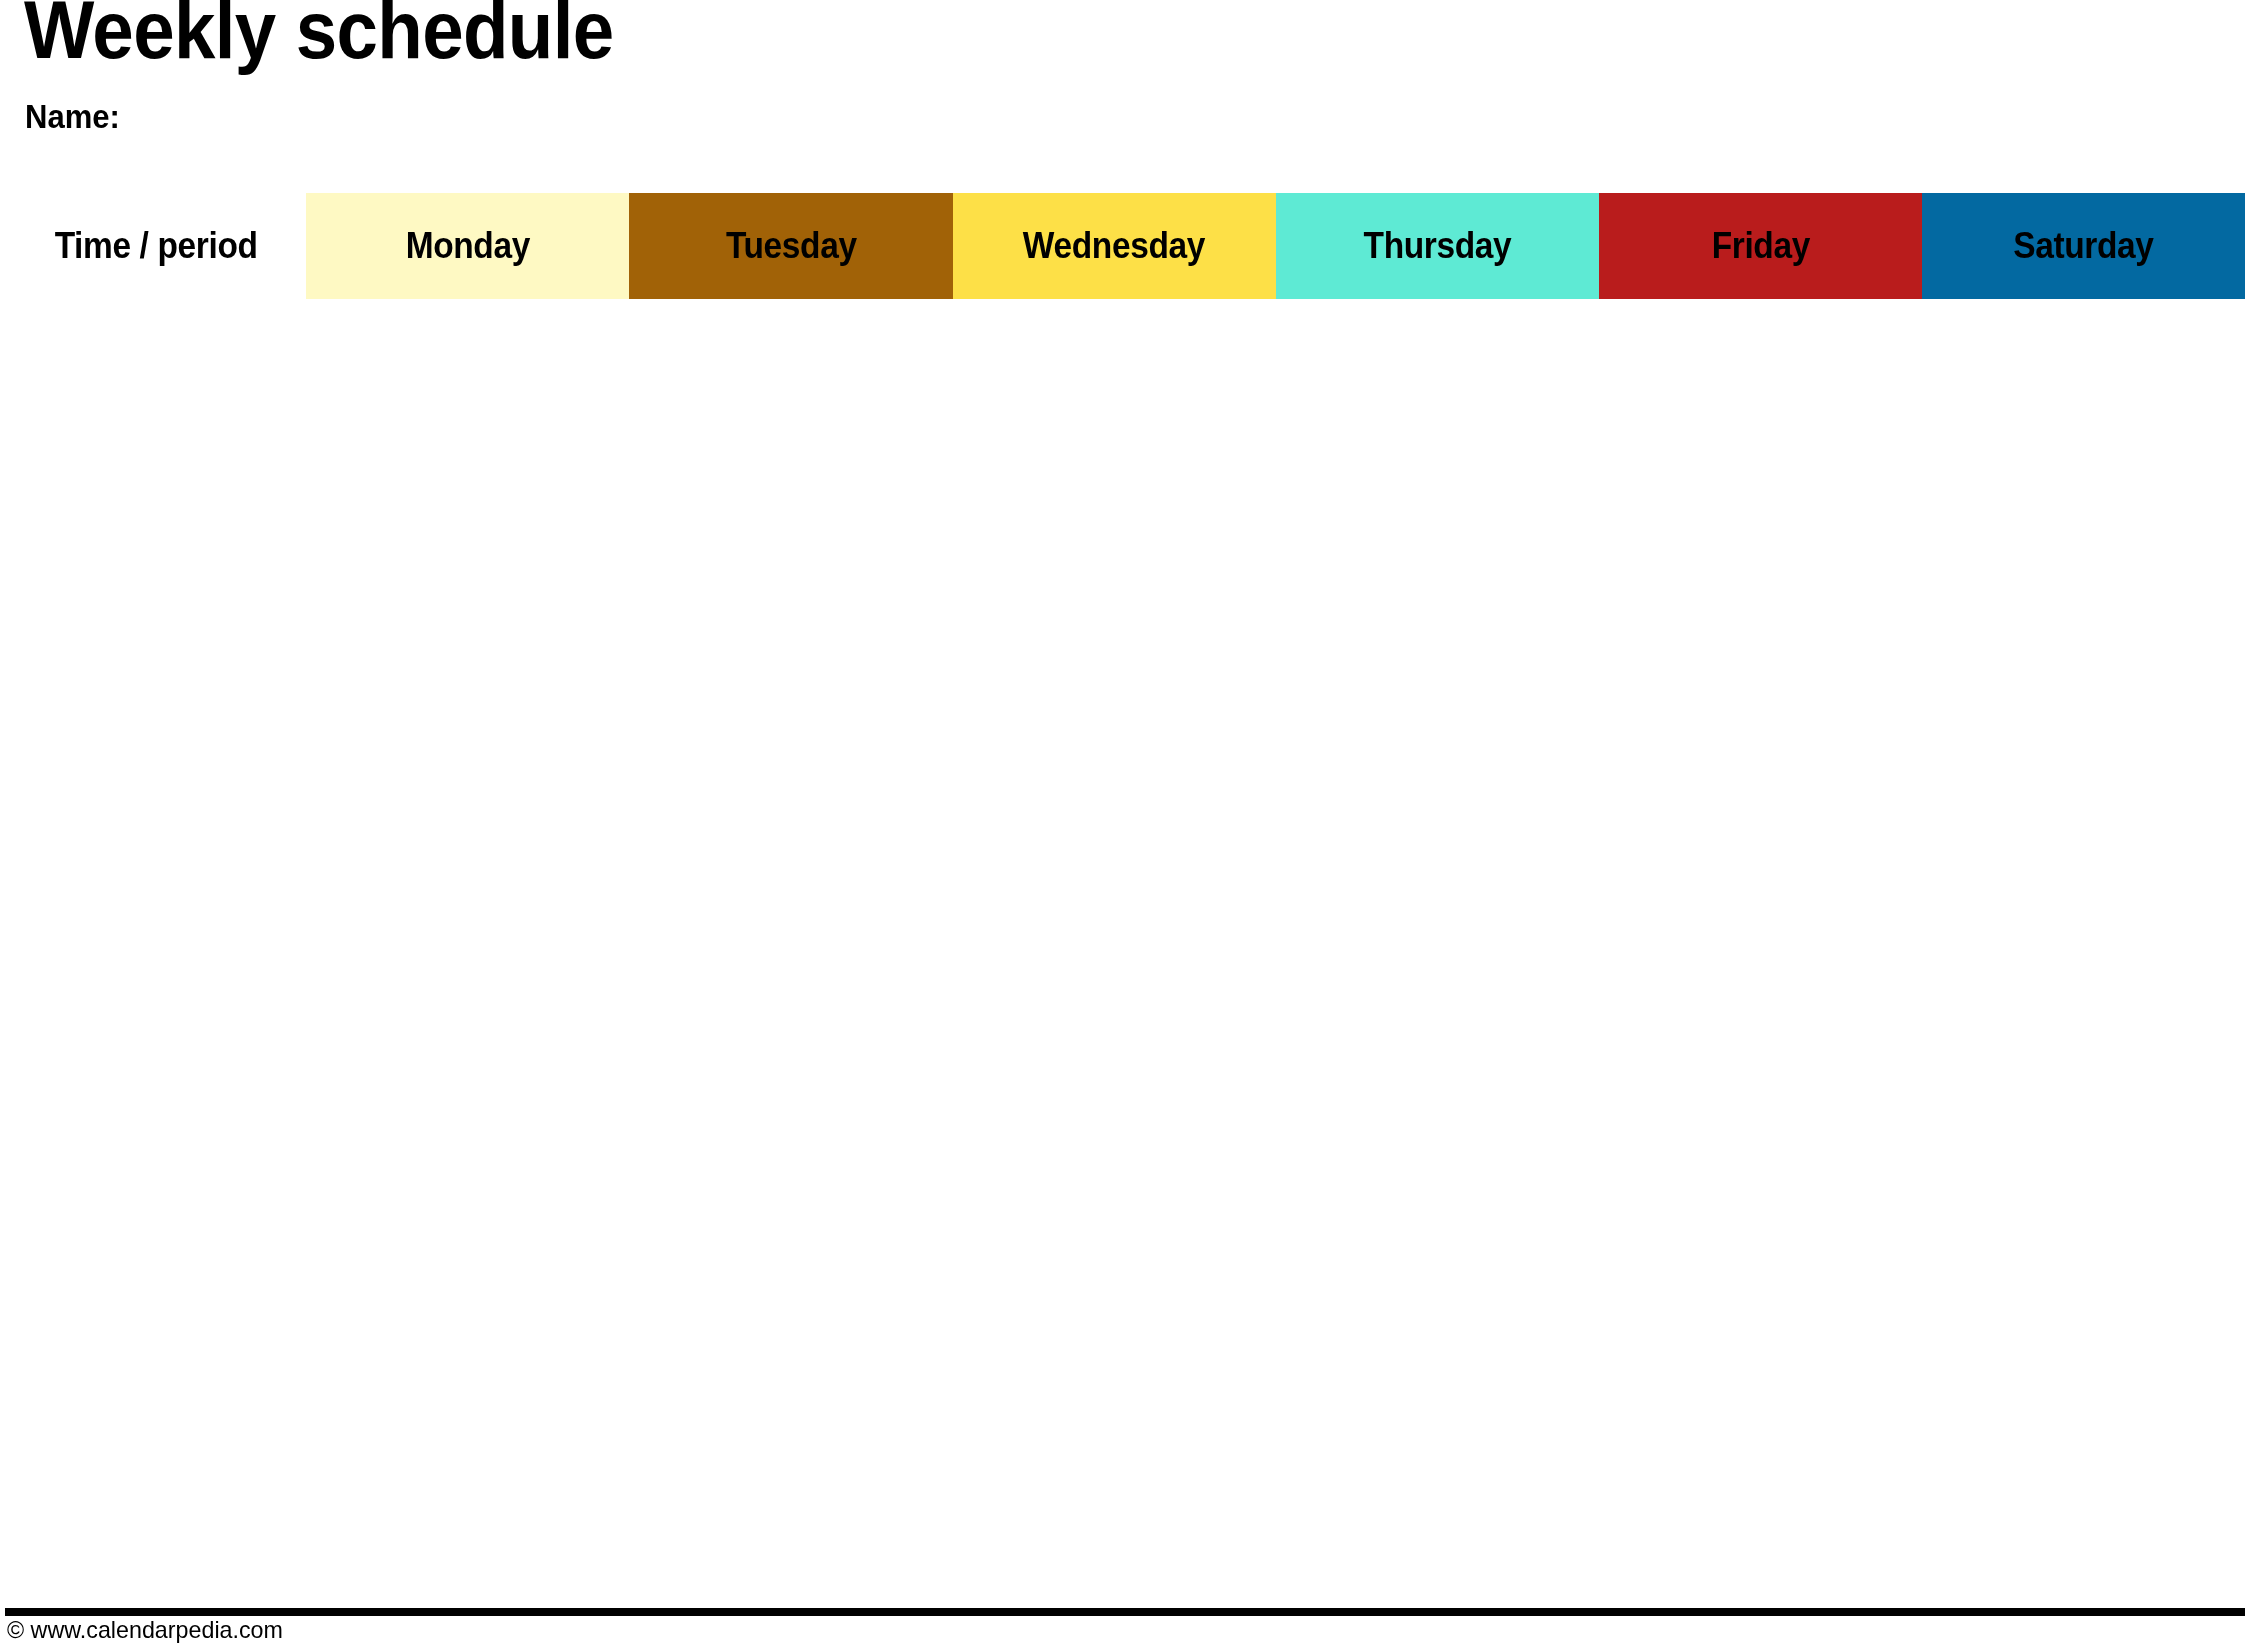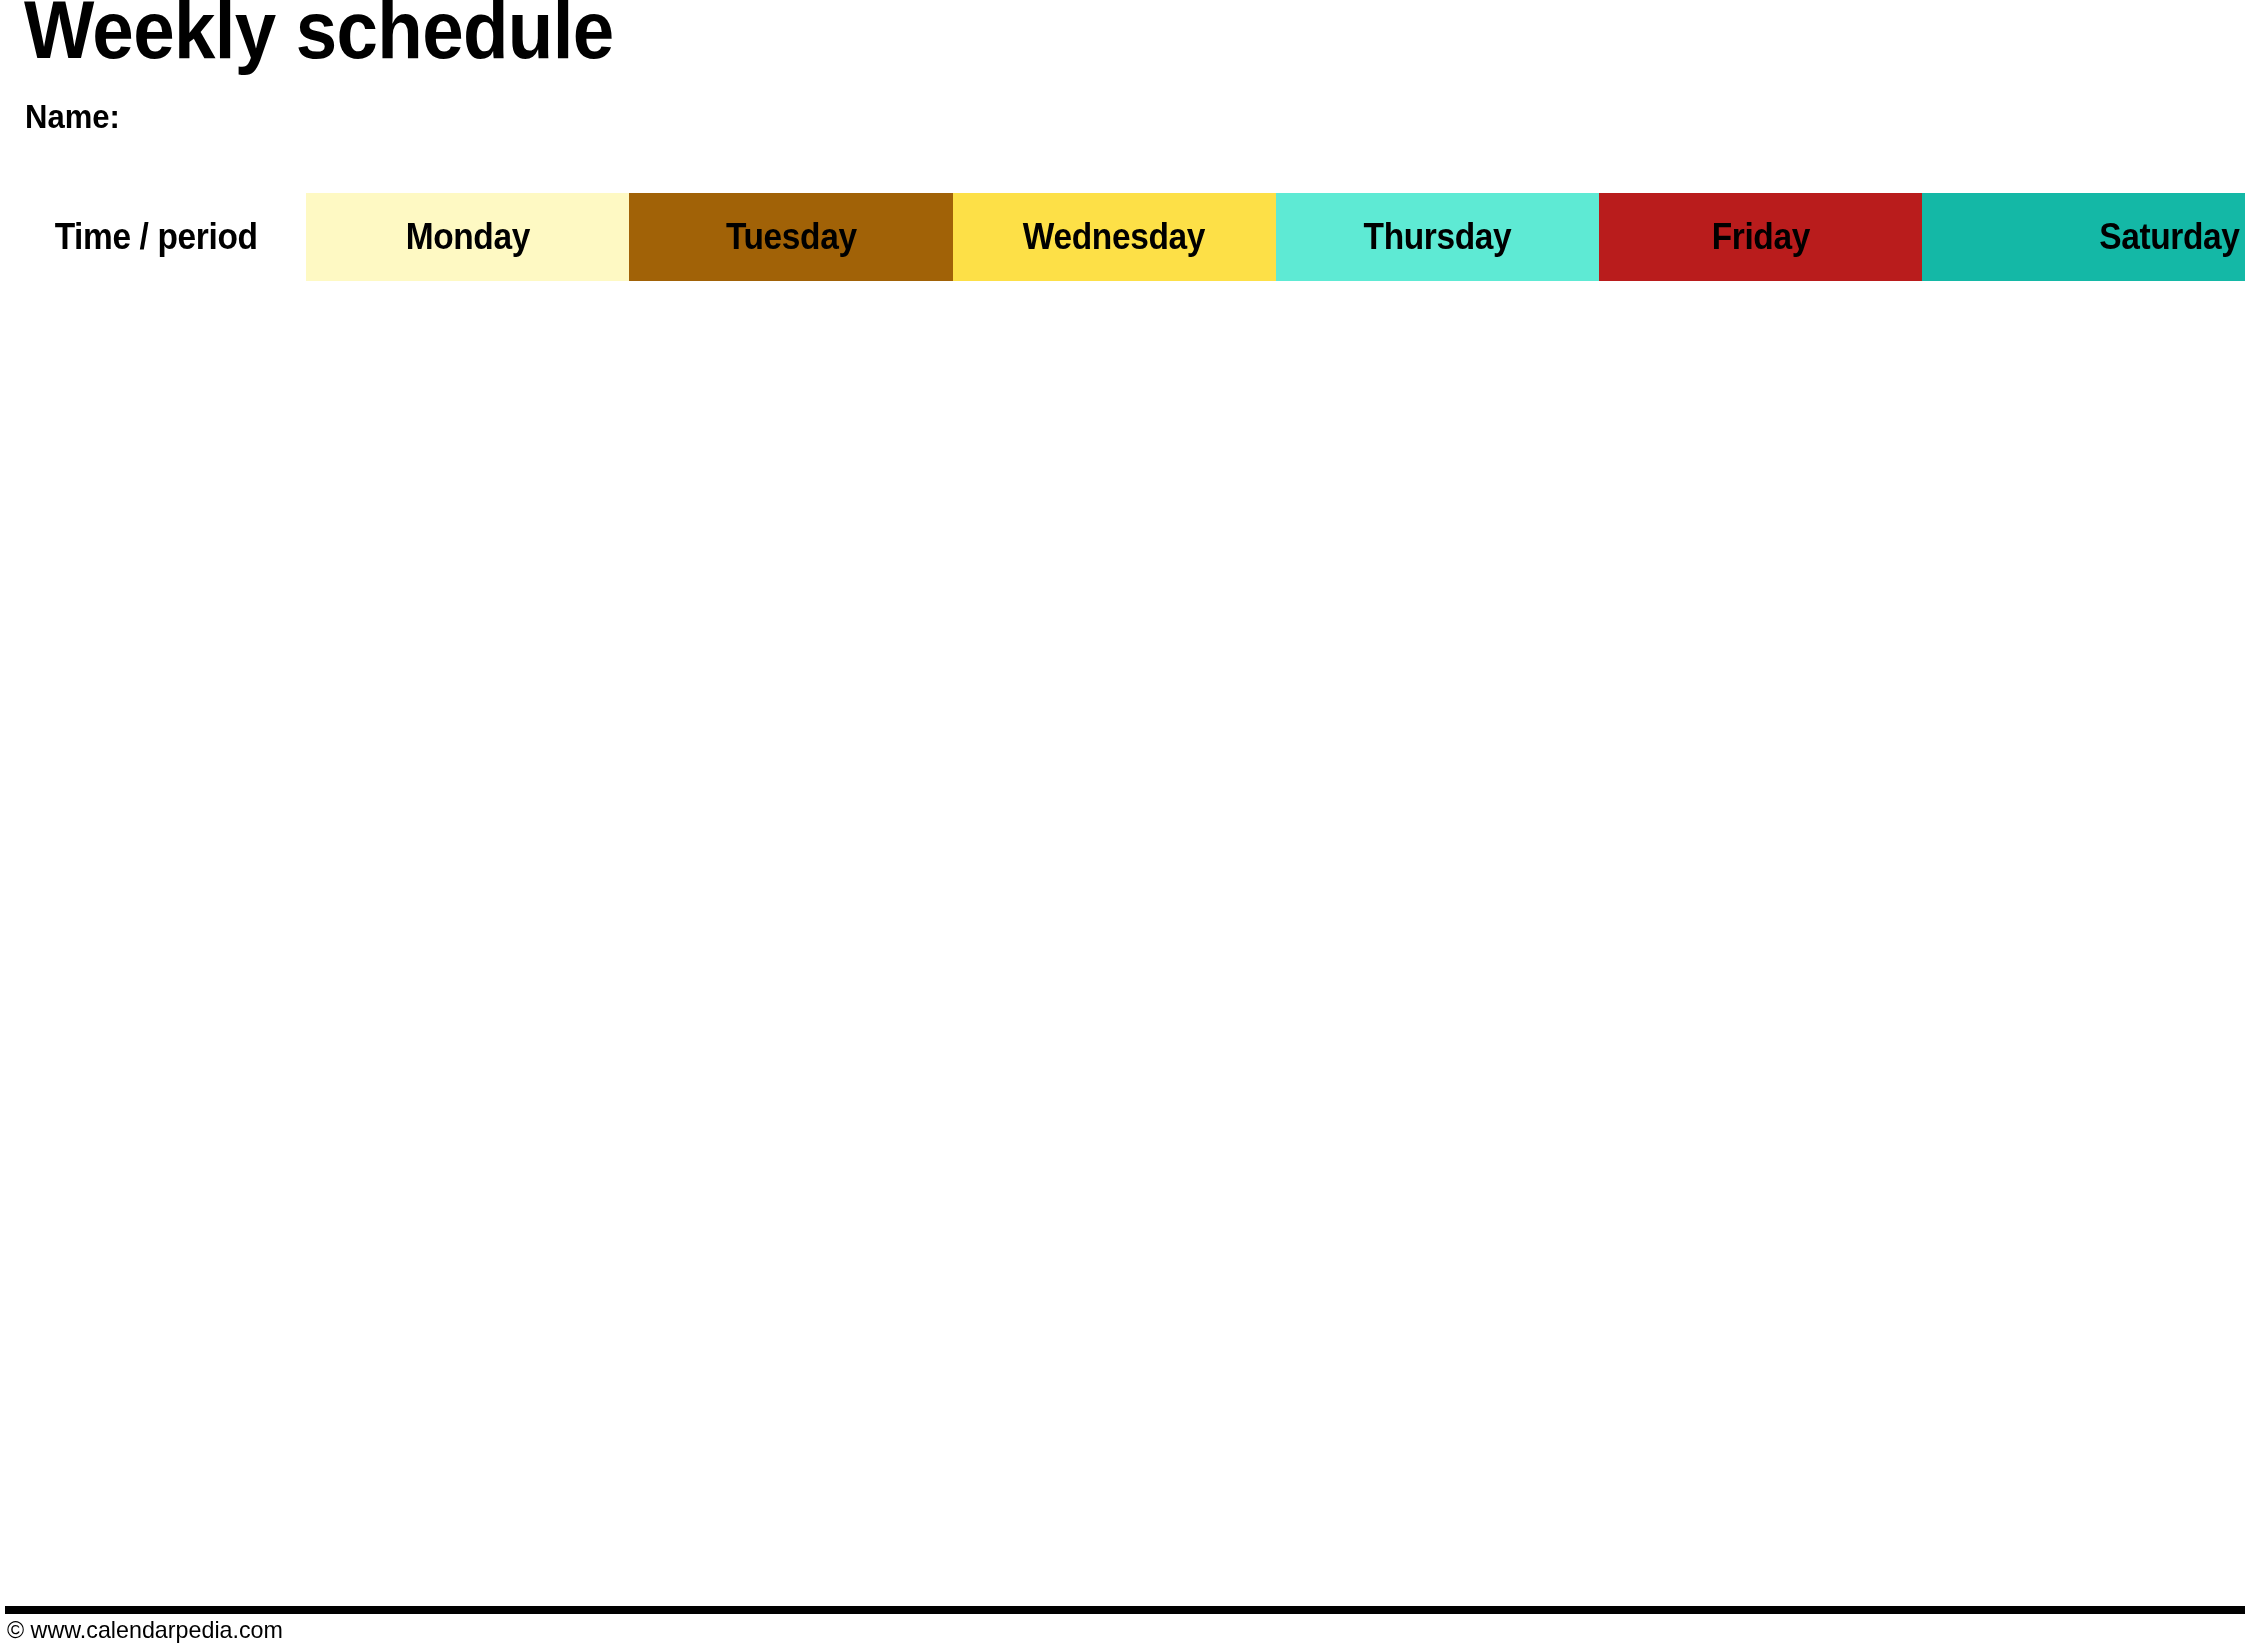--- a/index.html
+++ b/index.html
@@ -114,21 +114,21 @@
     padding: 0;
     margin: 0;
     border: 0;
   }
 
   
   col.col-time { width: 301px; }
   col.col-day  { width: 323px; }
 
   
-  thead tr { height: 88px; }
+  thead tr { height: 106px; }
 
   th.hdr {
     font-size: 36px;
     font-weight: bold;
     text-align: center;
     vertical-align: middle;
     border-top: 8px solid #000;
     border-bottom: 8px solid #000;
     border-left: 3.6px solid #000;
     border-right: 3.6px solid #000;
@@ -206,21 +206,21 @@
         <col class="col-day">
       </colgroup>
       <thead>
         <tr>
           <th class="hdr hdr-time" style="background: rgb(255, 255, 255);"><span class="hdr-txt">Time / period</span></th>
           <th class="hdr" style="background: #fef9c3;"><span class="hdr-txt">Monday</span></th>
           <th class="hdr" style="background: #a16207;"><span class="hdr-txt">Tuesday</span></th>
           <th class="hdr" style="background: #fde047;"><span class="hdr-txt">Wednesday</span></th>
           <th class="hdr" style="background: #5eead4;"><span class="hdr-txt">Thursday</span></th>
           <th class="hdr" style="background: #b91c1c;"><span class="hdr-txt">Friday</span></th>
-          <th class="hdr hdr-last" style="background: #14b8a6; text-align: right;"><span class="hdr-txt">Saturday</span></th>
+          <th class="hdr hdr-last" style="background: #0369a1;"><span class="hdr-txt">Saturday</span></th>
         </tr>
       </thead>
       <tbody id="schedule-body">
           <tr>
             <td class="cell cell-time"></td>
             <td class="cell"></td>
             <td class="cell"></td>
             <td class="cell"></td>
             <td class="cell"></td>
             <td class="cell"></td>

